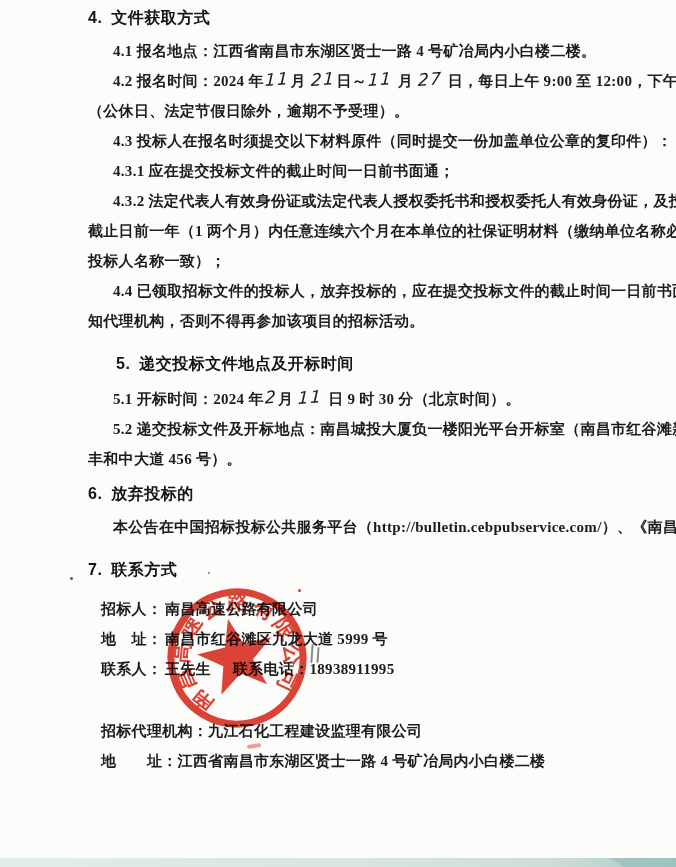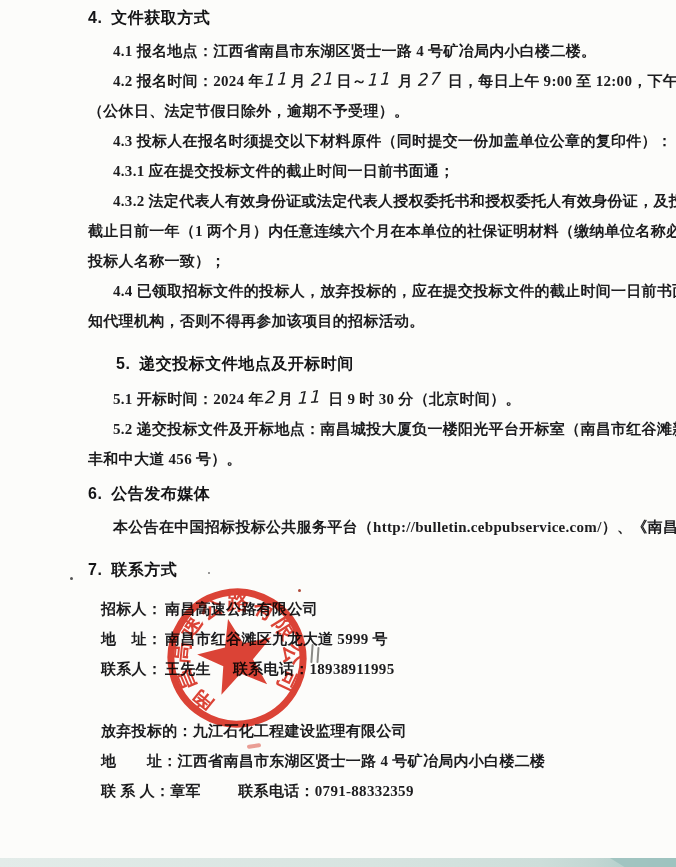--- a/index.html
+++ b/index.html
@@ -132,21 +132,21 @@
     <div class="sec-heading h5">
       <span class="num">5.</span><span>递交投标文件地点及开标时间</span>
     </div>
     <div class="lines">
       <span class="line indent"><span>5.1 开标时间：2024 年</span><span class="hw">2</span><span>月 </span><span class="hw">11</span><span> 日 9 时 30 分（北京时间）。</span></span>
       <span class="line indent">5.2 递交投标文件及开标地点：南昌城投大厦负一楼阳光平台开标室（南昌市红谷滩新区</span>
       <span class="line">丰和中大道 456 号）。</span>
     </div>
 
     <div class="sec-heading h6">
-      <span class="num">6.</span><span>公告发布媒体</span>
+      <span class="num">6.</span><span>放弃投标的</span>
     </div>
     <div class="lines s6">
       <span class="line indent">本公告在中国招标投标公共服务平台（http://bulletin.cebpubservice.com/）、《南昌城市</span>
     </div>
 
     <div class="sec-heading h7">
       <span class="num">7.</span><span>联系方式</span>
     </div>
 
     <div class="contact-rows">
@@ -156,27 +156,24 @@
       <div class="c-row">
         <span class="c-label">地　址：</span><span>南昌市红谷滩区九龙大道 5999 号</span>
       </div>
       <div class="c-row">
         <span class="c-label">联系人：</span><span class="c-person">王先生</span><span>联系电话：</span><span>18938911995</span>
       </div>
     </div>
 
     <div class="agency-rows">
       <div class="c-row">
-        <span>放弃投标的：</span><span>九江石化工程建设监理有限公司</span>
+        <span>招标代理机构：</span><span>九江石化工程建设监理有限公司</span>
       </div>
       <div class="c-row">
         <span>地　　址：</span><span>江西省南昌市东湖区贤士一路 4 号矿冶局内小白楼二楼</span>
-      </div>
-      <div class="c-row">
-        <span>联 系 人：</span><span class="c-person">章军</span><span>联系电话：</span><span>0791-88332359</span>
       </div>
     </div>
 
   </div>
 
   <div class="stamp">
     <svg viewBox="0 0 170 170">
       <circle cx="85" cy="85" r="66" fill="none" stroke="#da2a1b" stroke-width="7"></circle>
       <polygon fill="#da2a1b" points="85,45 94.4,72.1 123,72.6 100.2,89.9 108.5,117.4 85,101 61.5,117.4 69.8,89.9 47,72.6 75.6,72.1"></polygon>
       <g fill="#da2a1b">

